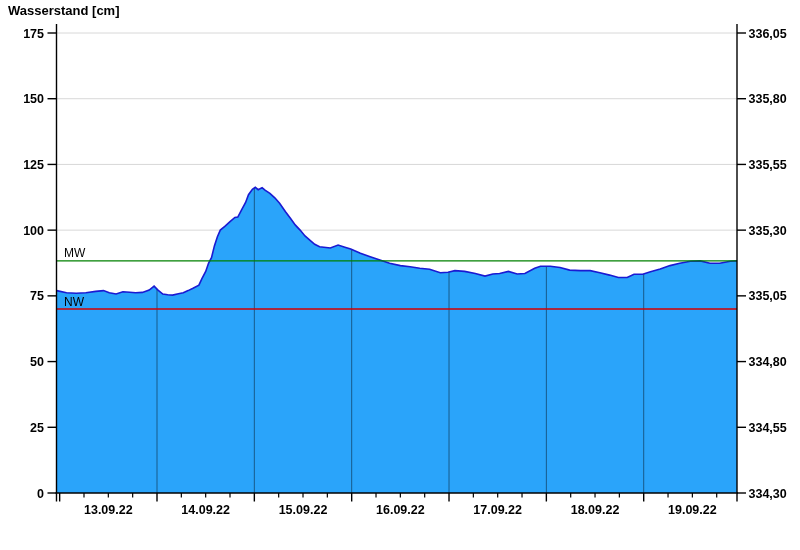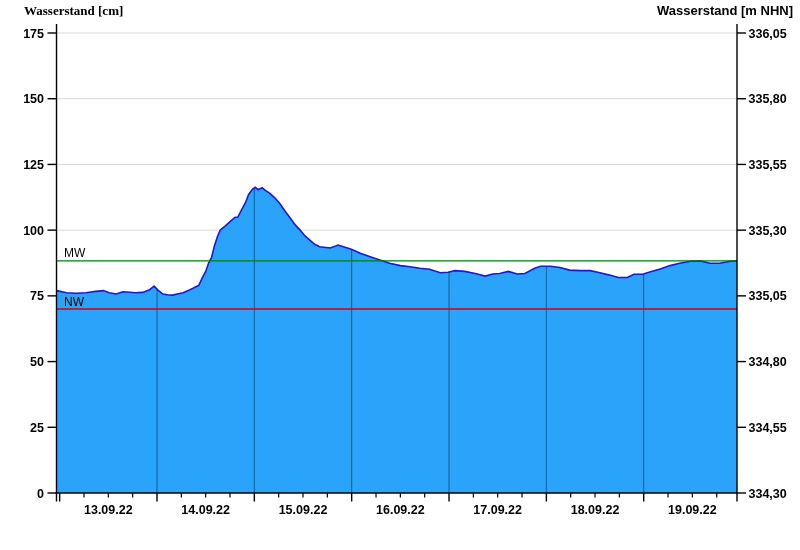--- a/index.html
+++ b/index.html
@@ -1,30 +1,29 @@
 <!DOCTYPE html>
 <html><head>
 <meta charset="utf-8">
 <style>
   html,body{margin:0;padding:0;background:#fff;}
   body{width:800px;height:550px;overflow:hidden;position:relative;
        font-family:"Liberation Sans",sans-serif;}
   .panel{position:absolute;inset:0;}
   .axis-title{position:absolute;top:3px;font-size:13px;font-weight:bold;color:#000;white-space:nowrap;}
-  .axis-title.left{left:24px;font-family:Liberation Serif, serif;}
+  .axis-title.left{left:8px;}
   .axis-title.right{right:7px;}
   svg{position:absolute;left:0;top:0;}
   svg text{font-family:"Liberation Sans",sans-serif;}
 </style>
 </head>
 <body>
 
 <div class="panel">
   <div class="axis-title left">Wasserstand [cm]</div>
-  <div class="axis-title right">Wasserstand [m NHN]</div>
   <svg id="chart" width="800" height="550" viewBox="0 0 800 550">
       <line x1="56.5" y1="427.2857142857143" x2="737" y2="427.2857142857143" stroke="#d8d8d8" stroke-width="1"></line>
       <line x1="56.5" y1="361.57142857142856" x2="737" y2="361.57142857142856" stroke="#d8d8d8" stroke-width="1"></line>
       <line x1="56.5" y1="295.8571428571429" x2="737" y2="295.8571428571429" stroke="#d8d8d8" stroke-width="1"></line>
       <line x1="56.5" y1="230.14285714285717" x2="737" y2="230.14285714285717" stroke="#d8d8d8" stroke-width="1"></line>
       <line x1="56.5" y1="164.42857142857144" x2="737" y2="164.42857142857144" stroke="#d8d8d8" stroke-width="1"></line>
       <line x1="56.5" y1="98.71428571428572" x2="737" y2="98.71428571428572" stroke="#d8d8d8" stroke-width="1"></line>
       <line x1="56.5" y1="33" x2="737" y2="33" stroke="#d8d8d8" stroke-width="1"></line>
       <path d="M56.7 290.6L66.5 292.7L76.2 293.2L85.9 292.7L95.7 291.4L103.5 290.6L109.3 292.7L116.1 294.0L122.9 291.7L129.7 292.2L135.6 292.7L142.4 292.4L149.2 290.1L154.1 286.1L158.0 290.1L162.8 294.0L167.7 294.8L172.6 295.1L178.4 293.8L183.3 292.7L188.1 290.6L193.0 288.2L198.9 285.1L201.8 278.8L205.7 271.4L208.6 263.0L211.5 257.7L214.4 245.9L217.4 236.7L220.3 230.1L225.1 226.2L230.0 221.7L234.9 217.5L237.8 217.0L241.7 209.6L245.6 202.5L248.5 194.7L252.4 189.4L255.3 187.3L258.2 189.7L262.1 187.6L265.0 190.2L269.9 193.3L274.8 197.8L279.6 203.3L285.5 211.7L290.4 218.3L295.2 224.9L300.1 230.1L305.0 235.9L309.8 240.1L314.7 244.3L319.6 246.7L330.3 248.0L338.1 245.1L344.9 247.2L350.7 249.1L360.4 253.3L370.2 256.7L379.9 260.1L389.6 263.3L400.4 265.6L410.1 266.7L419.8 268.3L429.6 269.3L440.3 272.7L448.0 272.2L454.9 270.6L464.6 271.4L475.3 273.5L485.0 276.1L492.8 274.0L499.6 273.5L508.4 271.4L517.2 274.0L524.9 273.5L534.7 268.3L540.5 266.2L550.3 266.2L560.0 267.5L569.7 270.1L580.4 270.6L590.2 270.6L599.9 272.7L609.6 275.1L618.4 277.5L627.2 277.5L634.0 274.3L642.7 274.3L650.5 271.7L660.2 269.0L670.0 265.6L679.7 263.3L690.4 261.2L700.2 260.9L709.9 263.3L719.6 263.3L730.3 261.2L737.0 260.9L737 493L56.5 493Z" fill="#2aa4fa" stroke="none"></path>
       <defs>

